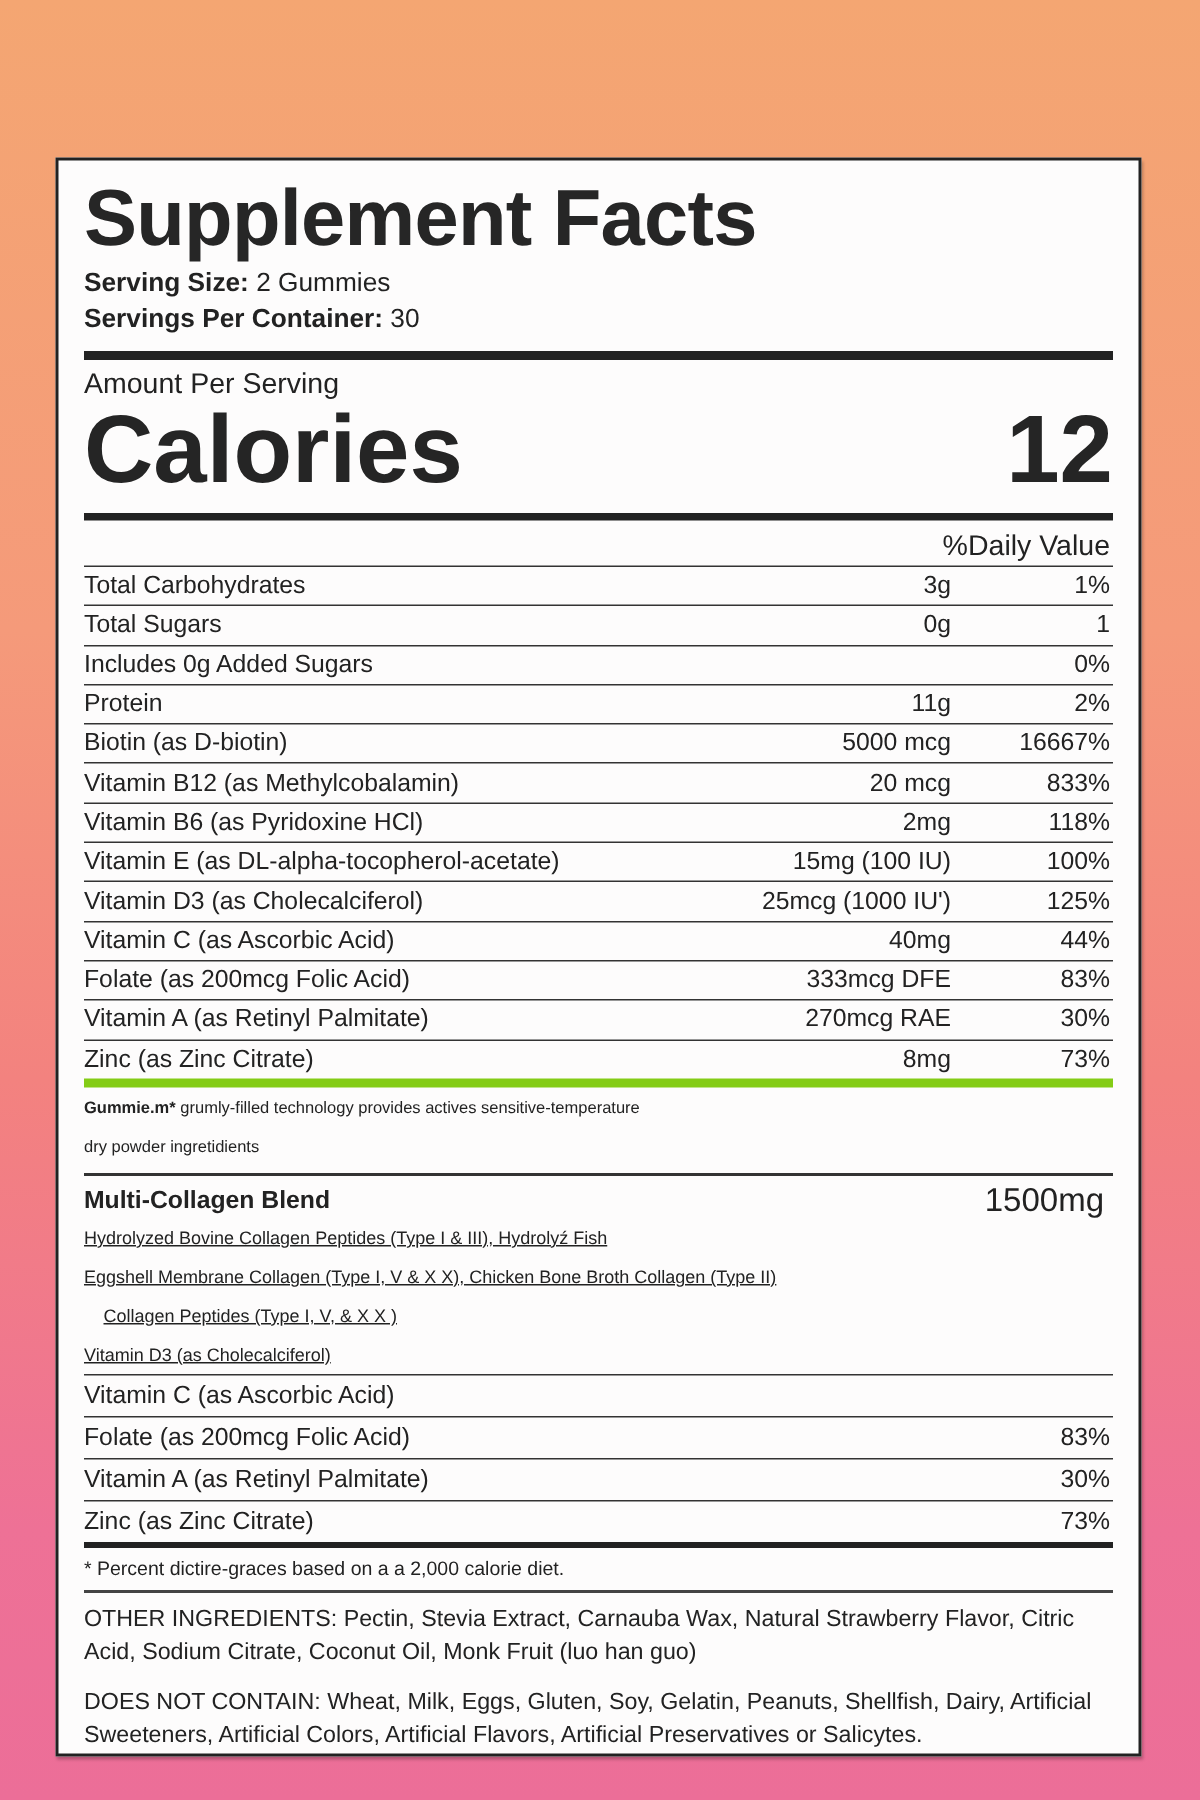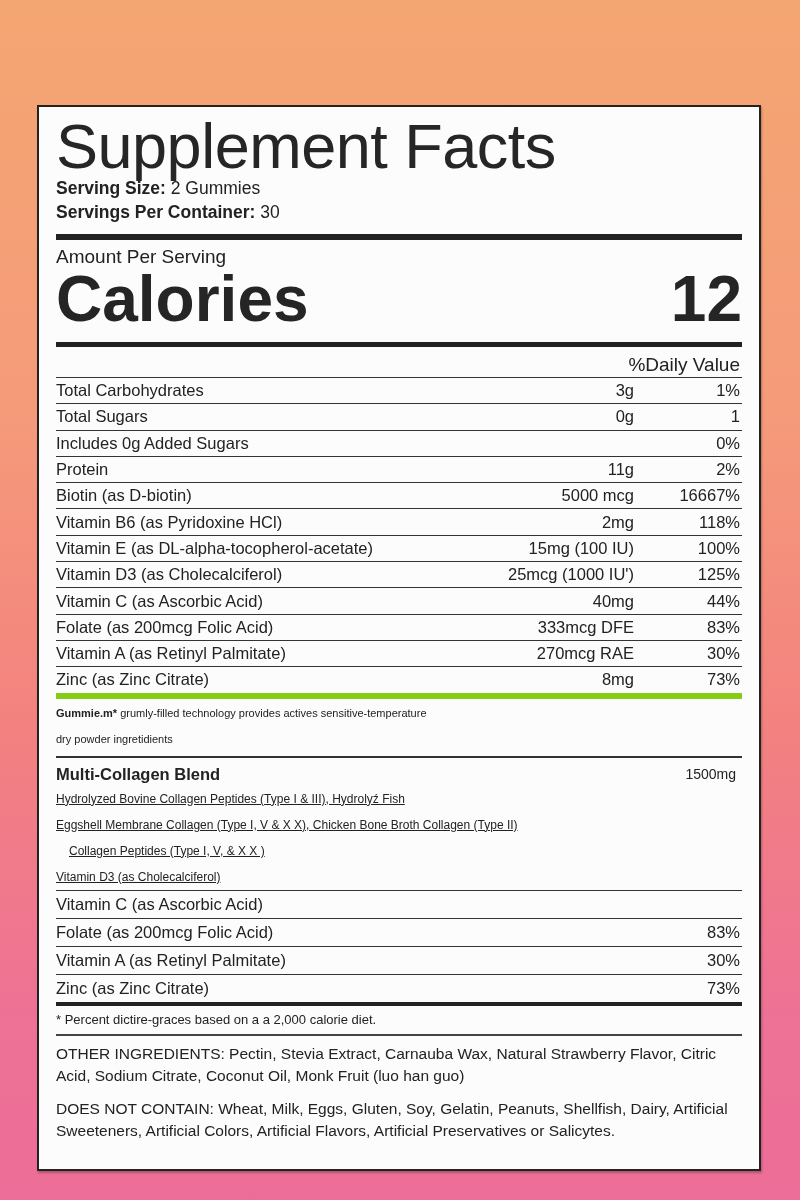--- a/index.html
+++ b/index.html
@@ -13,21 +13,21 @@
     .label {
       position: absolute;
       left: 37px; top: 105px;
       width: 724px; height: 1066px;
       background: #fdfcfc;
       border: 2px solid #222;
       box-shadow: 1px 2px 2px rgba(0,0,0,0.25);
       padding: 0 17px 0 17px;
     }
     .title {
-      font-size: 63px; font-weight: normal; letter-spacing: -0.5px;
+      font-size: 53px; font-weight: bold; letter-spacing: -0.5px;
       margin-top: 9px; line-height: 60px; color: #262626;
     }
     .serving { font-size: 17.5px; line-height: 24px; }
     .serving b { font-weight: bold; }
     .thick { height: 6px; background: #222; margin-top: 10px; }
     .amount { font-size: 19px; margin-top: 6px; line-height: 22px; }
     .calories-row {
       display: flex; justify-content: space-between; align-items: flex-start;
       font-size: 64px; font-weight: bold; line-height: 66px; color: #252525;
       margin-top: -2px;
@@ -43,21 +43,21 @@
     .row .dv { width: 108px; text-align: right; padding-right: 2px; }
     .note {
       border-top: 6px solid #84cc16; font-size: 11px; line-height: 26px; padding-top: 1px; padding-bottom: 4px;
     }
     .note b { font-weight: bold; }
     .blend-head {
       border-top: 2px solid #333; display: flex; justify-content: space-between;
       font-size: 16.5px; line-height: 24px; padding-top: 4px;
     }
     .blend-head .bname { font-weight: bold; text-align: right; }
-    .blend-head .bamt { padding-right: 6px; font-size: 14px; }
+    .blend-head .bamt { padding-right: 6px; font-size: 22px; }
     .blend-line { font-size: 12px; line-height: 26px; white-space: nowrap; text-decoration: underline; }
     .blend-line.indent { padding-left: 13px; }
     .row2 {
       display: flex; align-items: center; border-top: 1.5px solid #333;
       height: 28px; font-size: 16.5px;
     }
     .row2 .name { flex: 1; }
     .row2 .dv { text-align: right; padding-right: 2px; }
     .thick3 { height: 4px; background: #222; }
     .footnote { font-size: 13px; line-height: 28px; }
@@ -100,20 +100,25 @@
       </div>
     <div class="row">
         <span class="name">Protein</span>
         <span class="amt">11g</span>
         <span class="dv">2%</span>
       </div>
     <div class="row">
         <span class="name">Biotin (as D-biotin)</span>
         <span class="amt">5000 mcg</span>
         <span class="dv">16667%</span>
+      </div>
+    <div class="row">
+        <span class="name">Vitamin B12 (as Methylcobalamin)</span>
+        <span class="amt">20 mcg</span>
+        <span class="dv">833%</span>
       </div>
     <div class="row">
         <span class="name">Vitamin B6 (as Pyridoxine HCl)</span>
         <span class="amt">2mg</span>
         <span class="dv">118%</span>
       </div>
     <div class="row">
         <span class="name">Vitamin E (as DL-alpha-tocopherol-acetate)</span>
         <span class="amt">15mg (100 IU)</span>
         <span class="dv">100%</span>

